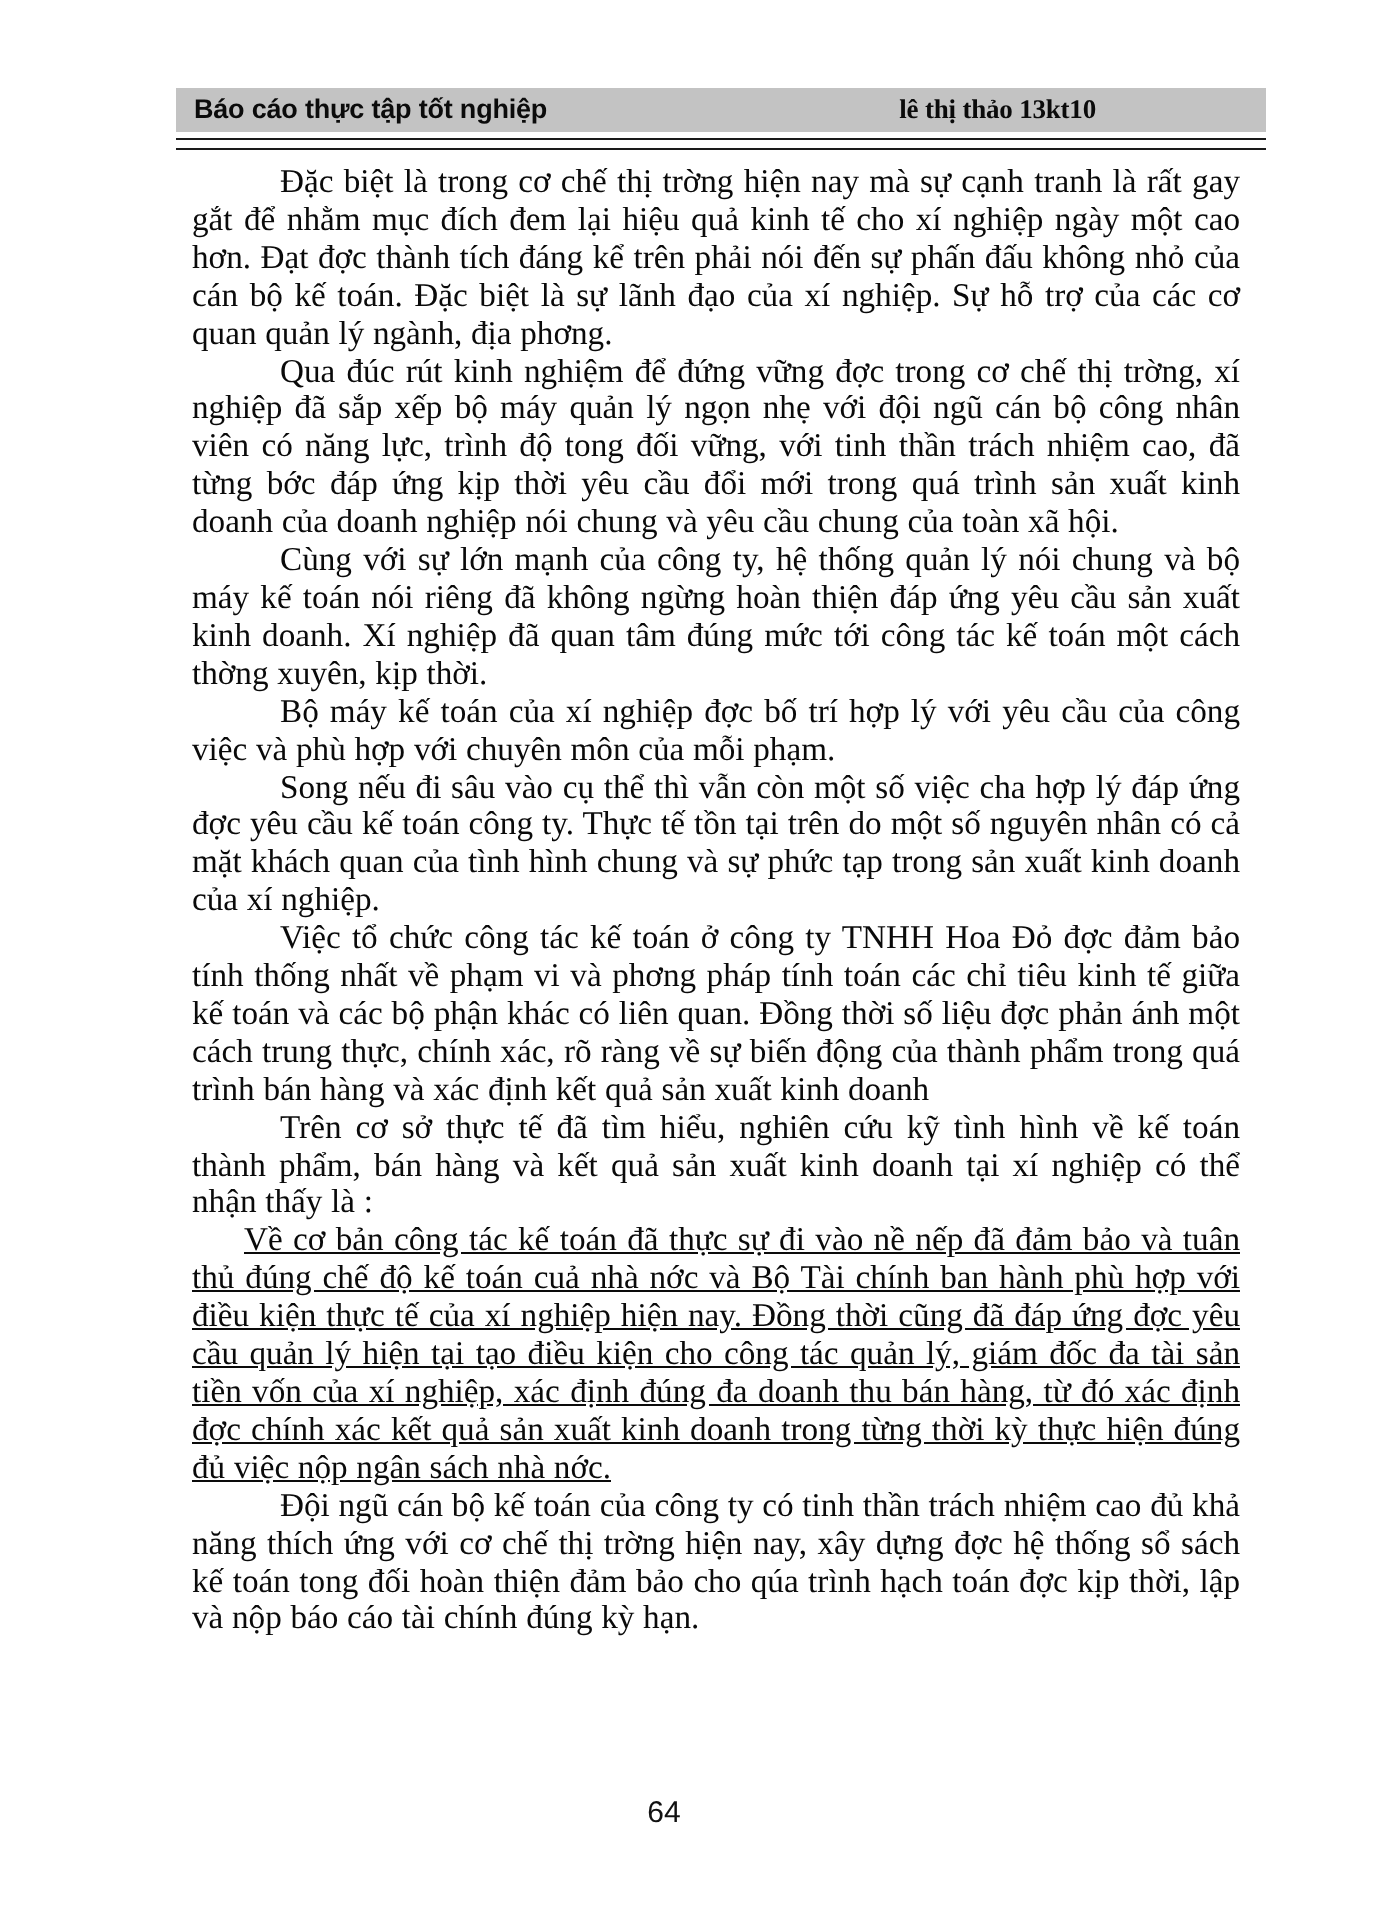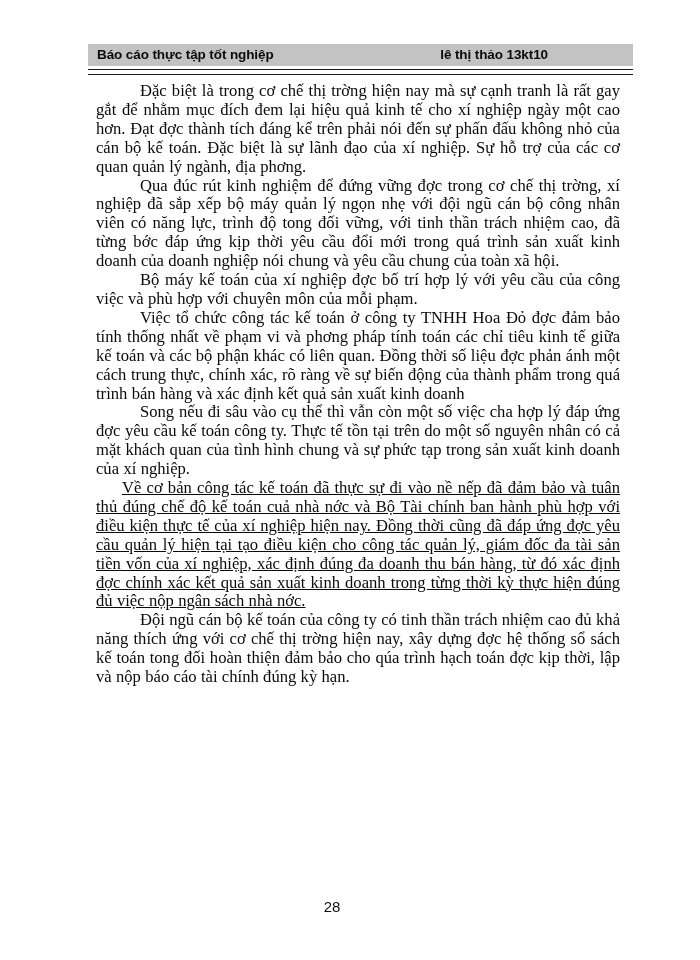--- a/index.html
+++ b/index.html
@@ -48,20 +48,21 @@
     font-weight: bold;
     font-size: 13.5px;
     letter-spacing: -0.1px;
     color: #0b0b0b;
     white-space: nowrap;
     line-height: 1;
   }
 
   .header-author {
     margin-right: 76px;
+    font-family: Liberation Serif, serif;
   }
 
   .header-rule {
     margin-top: 3px;
     height: 4px;
     border-top: 1.6px solid #1a1a1a;
     border-bottom: 1.6px solid #1a1a1a;
     background: #ffffff;
   }
 
@@ -112,22 +113,24 @@
     <div class="header-band">
       <span class="header-title">Báo cáo thực tập tốt nghiệp</span>
       <span class="header-author">lê thị thảo 13kt10</span>
     </div>
     <div class="header-rule"></div>
   </div>
 
   <div class="body-zone">
     <p class="para">Đặc biệt là trong cơ chế thị trờng   hiện nay mà sự cạnh tranh là rất gay gắt để nhằm mục đích đem lại hiệu quả kinh tế cho xí nghiệp ngày một cao hơn. Đạt đợc   thành tích đáng kể trên phải nói đến sự phấn đấu không  nhỏ của cán bộ kế toán. Đặc biệt là sự lãnh đạo của xí nghiệp. Sự hỗ trợ của các cơ quan quản lý ngành, địa phơng.</p>
     <p class="para">Qua đúc rút kinh nghiệm để đứng vững đợc   trong cơ chế thị trờng,   xí nghiệp đã sắp xếp bộ máy quản lý ngọn nhẹ với đội ngũ cán bộ công nhân viên có năng lực, trình độ tong   đối vững, với tinh thần trách nhiệm cao, đã từng bớc   đáp ứng kịp thời yêu cầu đổi mới trong quá trình sản xuất kinh doanh của doanh nghiệp nói chung và yêu cầu chung của toàn xã hội.</p>
+    <p class="para">Cùng với sự lớn mạnh của công ty, hệ thống quản lý nói chung và bộ máy kế toán nói riêng đã không ngừng hoàn thiện đáp ứng yêu cầu sản xuất kinh doanh. Xí nghiệp đã quan tâm đúng mức tới công tác kế toán một cách thờng   xuyên, kịp thời.</p>
     <p class="para">Bộ máy kế toán của xí nghiệp đợc   bố trí hợp lý với yêu cầu của công việc và phù hợp với chuyên môn của mỗi phạm.</p>
+    <p class="para">Song nếu đi sâu vào cụ thể thì vẫn còn một số việc cha   hợp lý đáp ứng đợc   yêu cầu kế toán công ty. Thực tế tồn tại trên do một số nguyên nhân có cả mặt khách quan của tình hình chung và sự phức tạp trong sản xuất kinh doanh của xí nghiệp.</p>
     <p class="para">Việc tổ chức công tác kế toán ở công ty TNHH Hoa Đỏ đợc   đảm bảo tính thống nhất về phạm vi và phơng   pháp tính toán các chỉ tiêu kinh tế giữa kế toán và các bộ phận khác có liên quan. Đồng thời số liệu đợc   phản ánh một cách trung thực, chính xác, rõ ràng về sự biến động của thành phẩm trong quá trình bán hàng và xác định kết quả sản xuất kinh doanh</p>
-    <p class="para">Song nếu đi sâu vào cụ thể thì vẫn còn một số việc cha   hợp lý đáp ứng đợc   yêu cầu kế toán công ty. Thực tế tồn tại trên do một số nguyên nhân có cả mặt khách quan của tình hình chung và sự phức tạp trong sản xuất kinh doanh của xí nghiệp.</p>
+    <p class="para">Trên cơ sở thực tế đã tìm hiểu, nghiên cứu kỹ tình hình về kế toán thành phẩm, bán hàng và kết quả sản xuất kinh doanh tại xí nghiệp có thể nhận thấy là :</p>
     <p class="para indent-small">Về cơ bản công tác kế toán đã thực sự đi vào nề nếp đã đảm bảo và tuân thủ đúng chế độ kế toán cuả nhà nớc   và Bộ Tài chính ban hành phù hợp với điều kiện thực tế của xí nghiệp hiện nay. Đồng thời cũng đã đáp ứng đợc   yêu cầu quản lý hiện tại tạo điều kiện cho công tác quản lý, giám đốc đa   tài sản tiền vốn của xí nghiệp, xác định đúng đa   doanh thu bán hàng, từ đó xác định đợc   chính xác kết quả sản xuất kinh doanh trong từng thời kỳ thực hiện đúng đủ việc nộp ngân sách nhà nớc.</p>
     <p class="para">Đội ngũ cán bộ kế toán của công ty có tinh thần trách nhiệm cao đủ khả năng thích ứng với cơ chế thị trờng   hiện nay, xây dựng đợc   hệ thống sổ sách kế toán tong   đối hoàn thiện đảm bảo cho qúa trình hạch toán đợc   kịp thời, lập và nộp báo cáo tài chính đúng kỳ hạn.</p>
   </div>
 
-  <div class="page-number">28</div>
+  <div class="page-number">64</div>
 
 </div>
 
 </body></html>

